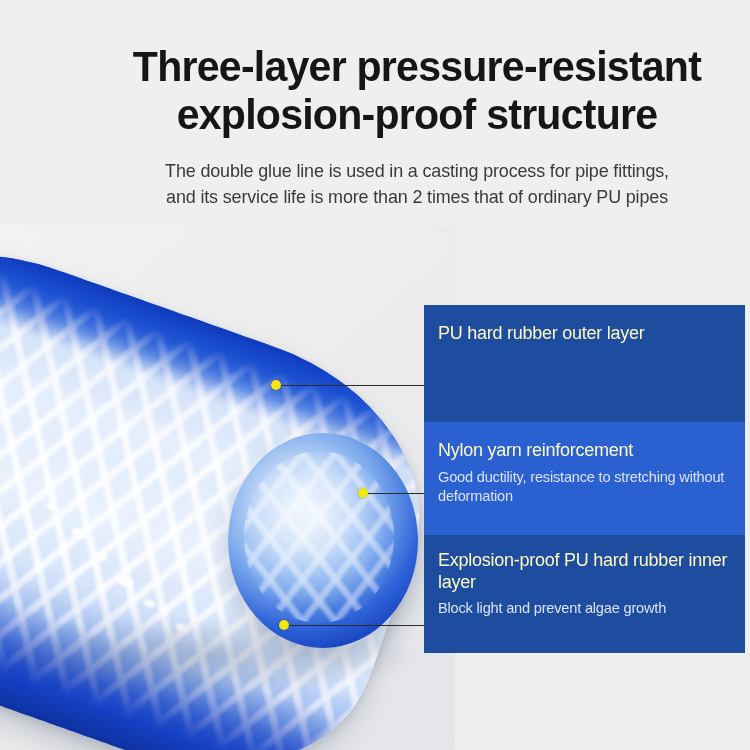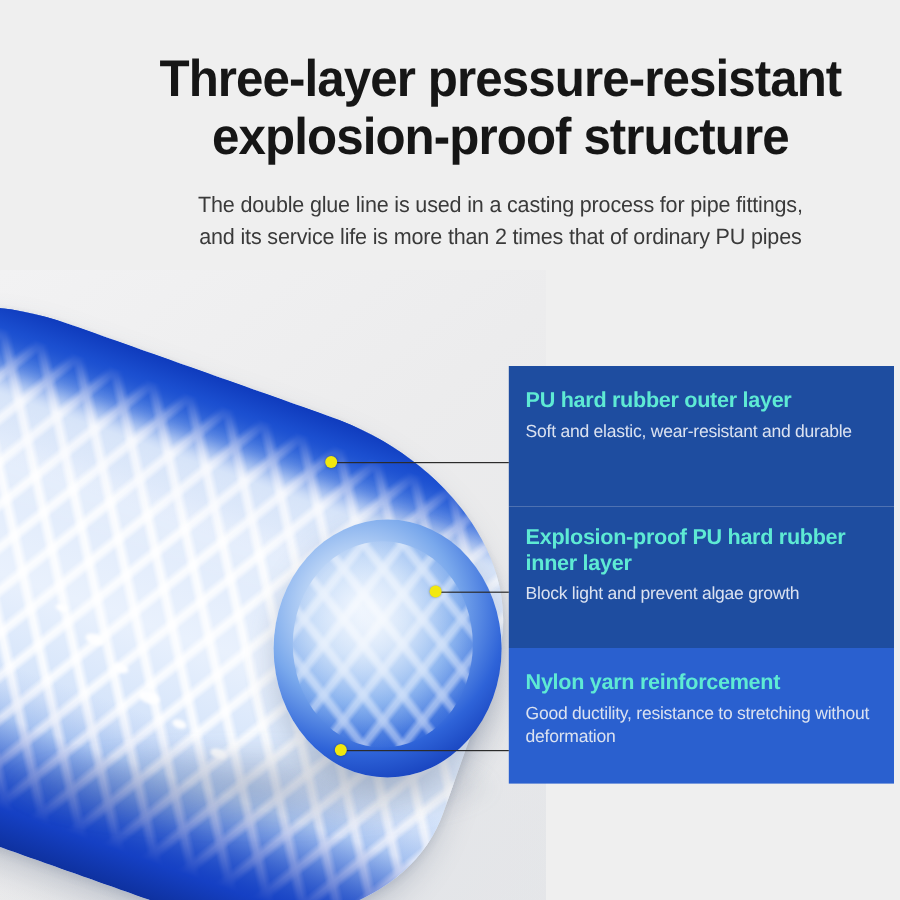--- a/index.html
+++ b/index.html
@@ -211,24 +211,24 @@
     width: 321px;
     z-index: 30;
   }
   .panel {
     box-sizing: border-box;
     padding: 17px 16px 14px 14px;
     color: #ffffff;
   }
   .panel-title {
     font-size: 18px;
-    font-weight: bold;
+    font-weight: normal;
     line-height: 22px;
     letter-spacing: -0.25px;
-    color: #5eead4;
+    color: #fef9c3;
     white-space: nowrap;
   }
   .panel-title.wrap { white-space: normal; }
   .panel-desc {
     margin-top: 7px;
     font-size: 14.6px;
     line-height: 19px;
     letter-spacing: -0.2px;
     color: #dbe2f0;
   }
@@ -297,33 +297,32 @@
       <div id="hose-tip-inner">
         <div id="hose-tip-mesh"></div>
       </div>
     </div>
   </div>
 
   <div id="panels">
 
     <div class="panel" id="panel-1" style="background: rgb(30, 77, 160);">
       <div class="panel-title">PU hard rubber outer layer</div>
-      <div class="panel-desc">Soft and elastic, wear-resistant and durable</div>
+    </div>
+
+    <div class="panel" id="panel-2" style="background: rgb(42, 96, 207);">
+      <div class="panel-title">Nylon yarn reinforcement</div>
+      <div class="panel-desc">Good ductility, resistance to stretching without deformation</div>
     </div>
 
     <div class="panel" id="panel-3" style="background: rgb(30, 77, 160);">
       <div class="panel-title wrap">Explosion-proof PU hard rubber inner layer</div>
       <div class="panel-desc">Block light and prevent algae growth</div>
     </div>
 
-    <div class="panel" id="panel-2" style="background: rgb(42, 96, 207);">
-      <div class="panel-title">Nylon yarn reinforcement</div>
-      <div class="panel-desc">Good ductility, resistance to stretching without deformation</div>
-    </div>
-
   </div>
 
   <div id="leaders">
     <div class="leader-line" id="line-1" style="left: 276px; top: 385px; width: 148px; background: rgb(43, 43, 43);"></div>
     <div class="leader-dot" id="dot-1" style="left: 276px; top: 385px; background: rgb(242, 232, 13);"></div>
 
     <div class="leader-line" id="line-2" style="left: 363px; top: 493px; width: 61px; background: rgb(43, 43, 43);"></div>
     <div class="leader-dot" id="dot-2" style="left: 363px; top: 493px; background: rgb(242, 232, 13);"></div>
 
     <div class="leader-line" id="line-3" style="left: 284px; top: 625px; width: 140px; background: rgb(43, 43, 43);"></div>

